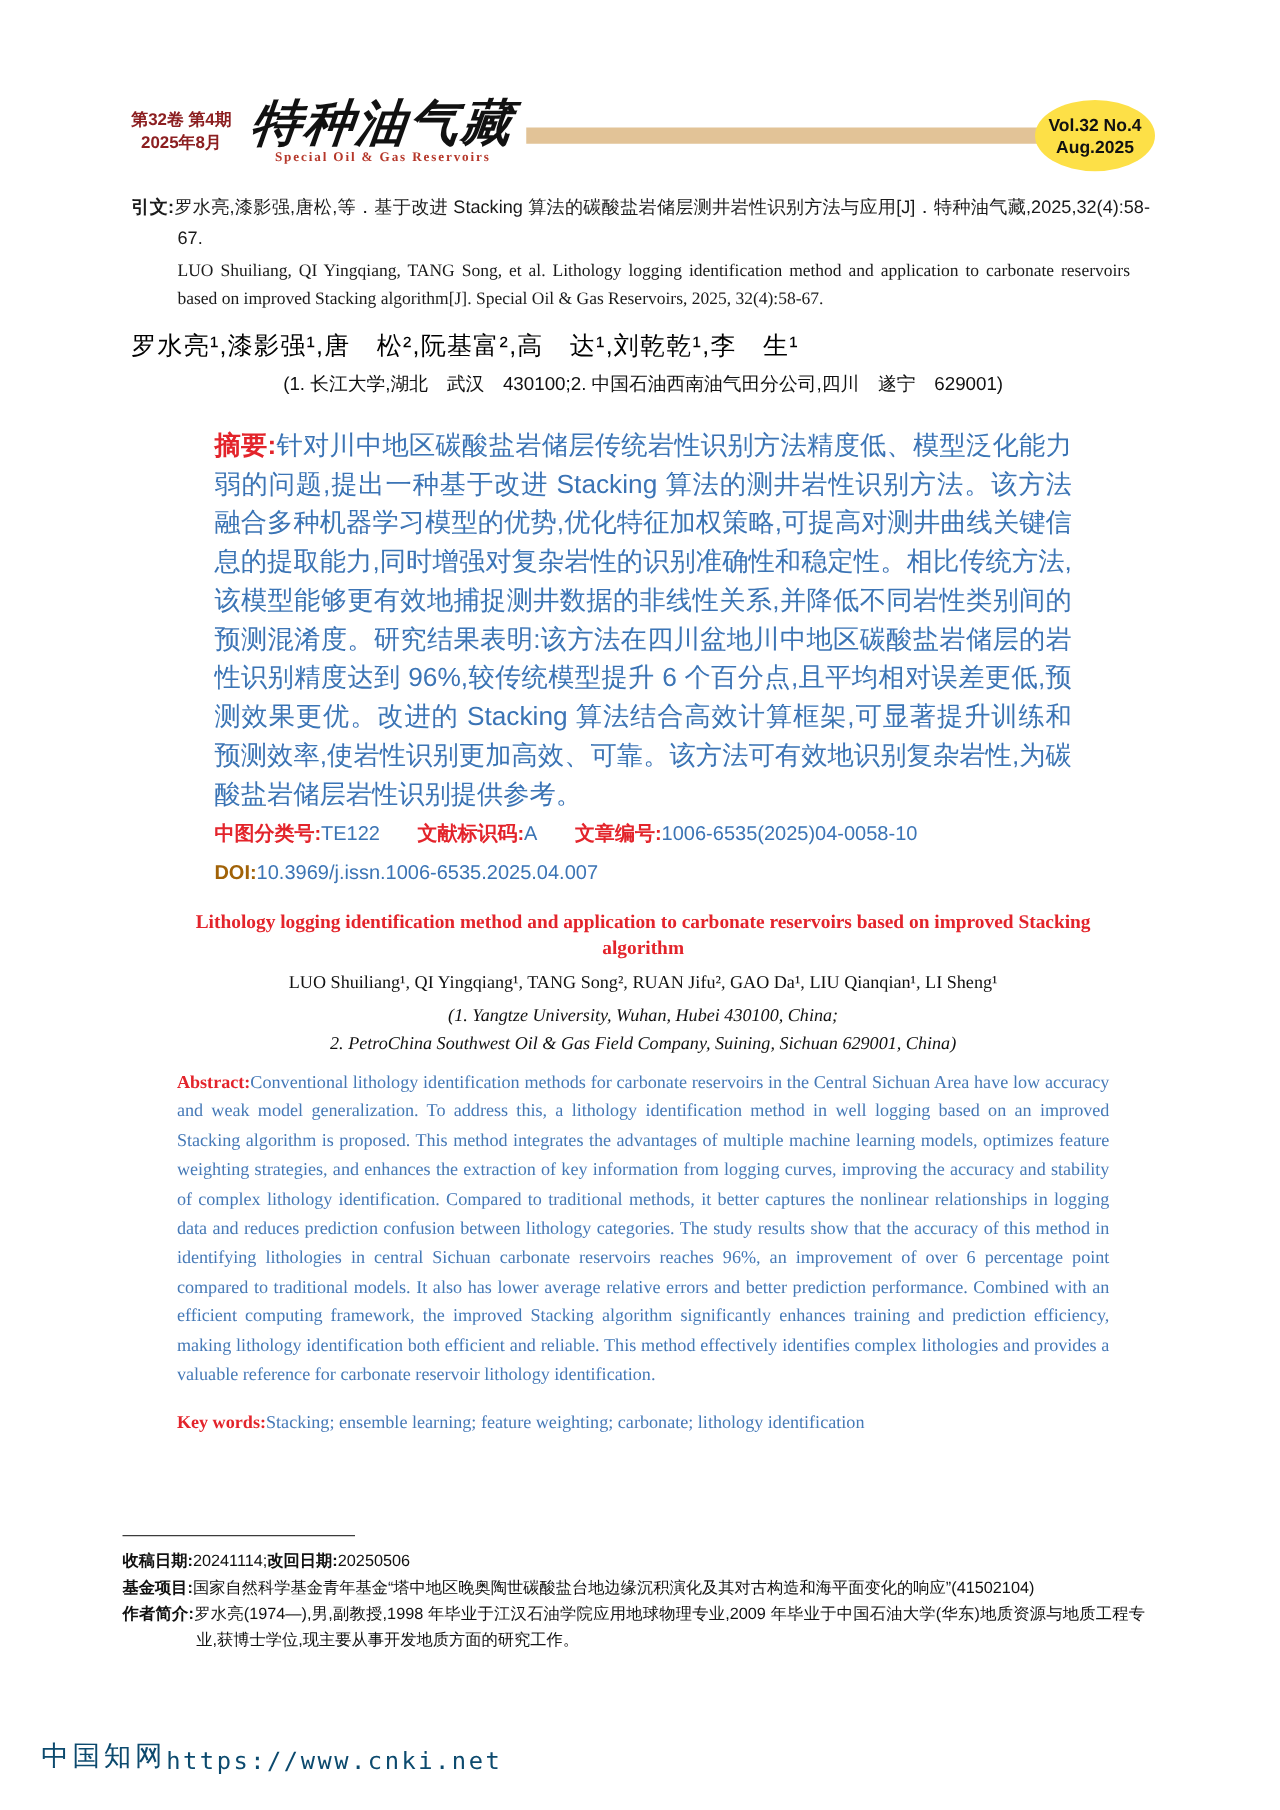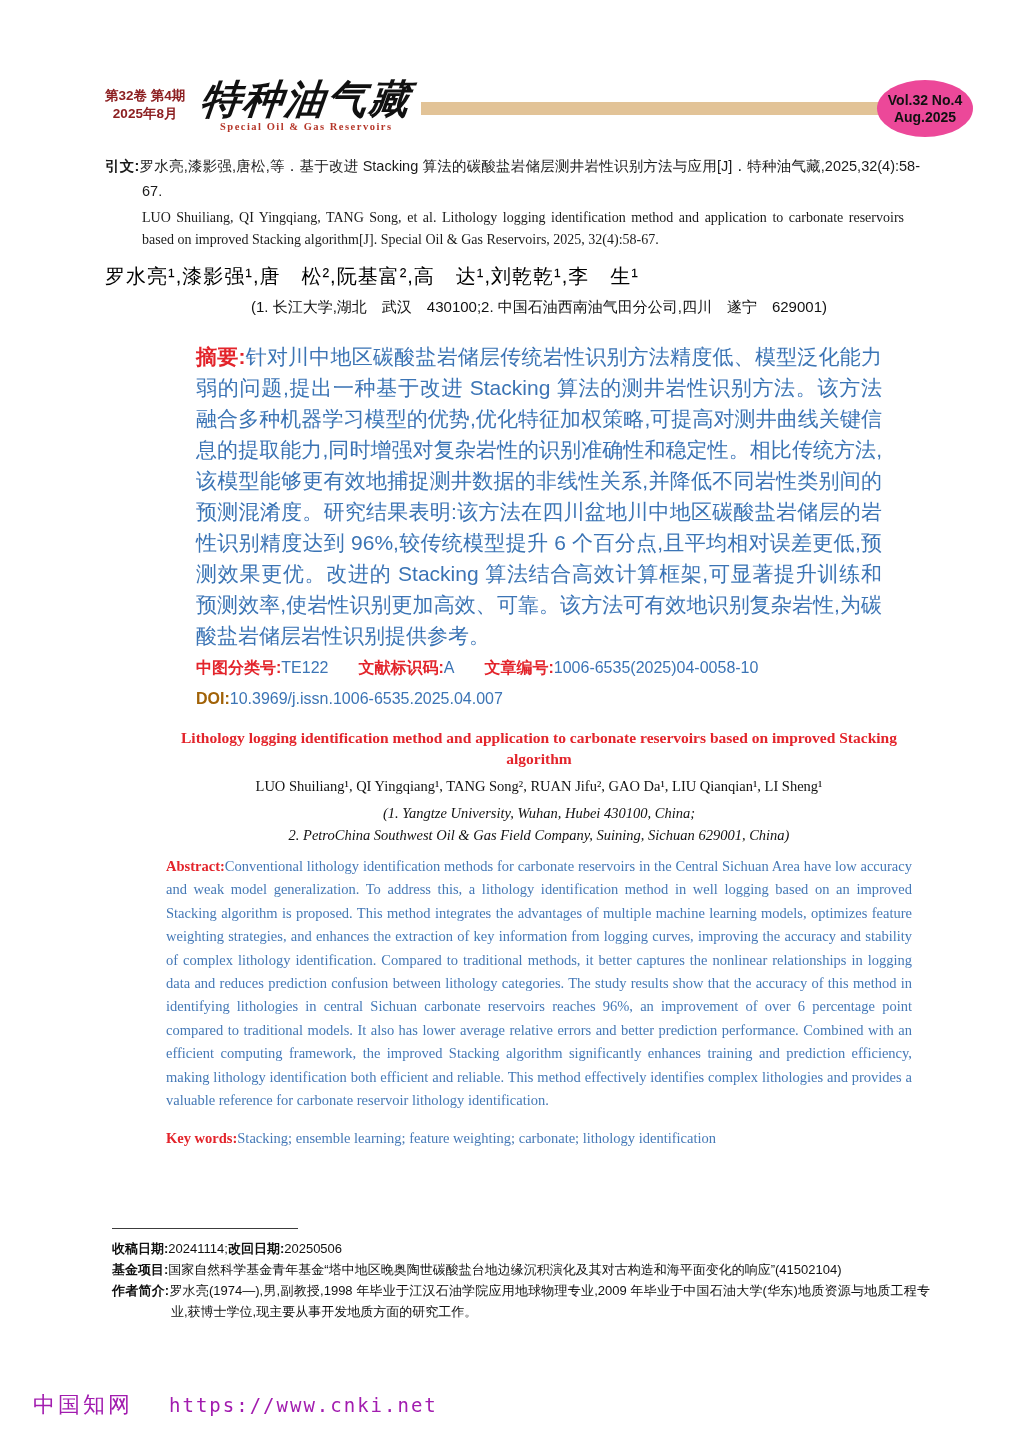--- a/index.html
+++ b/index.html
@@ -1,28 +1,28 @@
 <!DOCTYPE html>
 <html><head>
 <meta charset="utf-8">
 <style>
   html,body{margin:0;padding:0;background:#ffffff;}
   .page{position:relative;width:1024px;height:1448px;background:#ffffff;overflow:hidden;
         font-family:"Liberation Sans",sans-serif;color:#1a1a1a;box-sizing:border-box;
-        padding:78px 51px 0 105px;}
+        padding:78px 100px 0 105px;}
   
   .jheader{display:flex;align-items:flex-start;height:64px;}
   .vol-cn{color:#8c1f21;font-weight:bold;font-size:13.5px;line-height:18px;text-align:center;margin-top:9px;white-space:nowrap;}
   .logo{margin-left:16px;text-align:center;flex:0 0 auto;}
   .logo-cn{font-family:"DejaVu Serif",serif;font-style:italic;font-weight:bold;font-size:40px;
            line-height:42px;transform:skewX(-6deg);letter-spacing:2px;color:#111;}
   .logo-en{color:#b5372a;font-weight:bold;font-size:10.5px;letter-spacing:1.5px;margin-top:1px;
            font-family:"Liberation Serif",serif;white-space:nowrap;}
   .hbar{flex:1 1 auto;height:13px;background:#e2c397;margin-top:24px;margin-left:10px;}
-  .oval{flex:0 0 auto;width:96px;height:57px;background:#ec4899;border-radius:50%;margin-left:-4px;margin-top:2px;
+  .oval{flex:0 0 auto;width:96px;height:57px;background:#fde047;border-radius:50%;margin-left:-4px;margin-top:2px;
         display:flex;flex-direction:column;justify-content:center;align-items:center;
         font-weight:bold;font-size:14px;line-height:17px;color:#111;}
   
   .citation{margin-top:12px;width:815px;}
   .cite-cn{font-size:14.5px;line-height:25px;padding-left:37px;text-indent:-37px;text-align:justify;margin:0;}
   .cite-label{font-weight:bold;}
   .cite-en{font-family:"Liberation Serif",serif;font-size:14px;line-height:22px;margin:3px 16px 0 37px;text-align:justify;}
   
   .title-cn{margin-top:16px;text-align:center;color:#1c5ea9;font-weight:bold;font-size:33px;
             line-height:50px;letter-spacing:3px;}
@@ -38,27 +38,27 @@
   .doi-line{color:#3b74b5;}
   
   .en-block{width:746px;margin:14px auto 0 auto;font-family:"Liberation Serif",serif;}
   .en-title{color:#e3242b;font-weight:bold;font-size:15.5px;line-height:21px;text-align:center;margin:0;}
   .en-authors{text-align:center;font-size:14.5px;margin-top:9px;color:#111;}
   .en-affil{text-align:center;font-style:italic;font-size:14.5px;line-height:22px;color:#111;}
   .en-affil1{margin-top:7px;}
   .en-abstract{margin-top:9px;text-align:justify;font-size:14.5px;line-height:23.4px;color:#4579b7;}
   .en-keywords{margin-top:1px;font-size:14.5px;line-height:23.4px;color:#4579b7;}
   
-  .footnotes{position:absolute;left:112px;top:1228px;width:818px;font-size:13px;line-height:21px;color:#111;}
+  .footnotes{position:absolute;left:98px;top:1228px;width:818px;font-size:13px;line-height:21px;color:#111;}
   .fn-rule{width:186px;border-top:1.5px solid #3c3c3c;margin-bottom:9px;}
   .fn-line{margin:0;}
   .fn-label{font-weight:bold;}
   .fn-hang{padding-left:59px;text-indent:-59px;text-align:justify;}
   
-  .watermark{position:absolute;left:33px;top:1390px;display:flex;align-items:center;gap:36px;color:#a21caf;}
+  .watermark{position:absolute;left:33px;top:1390px;display:flex;align-items:flex-end;color:#0c4a6e;}
   .wm-cn{font-size:22px;letter-spacing:3px;}
   .wm-url{font-family:"DejaVu Sans Mono",monospace;font-size:19px;letter-spacing:2px;}
 </style>
 </head>
 <body>
 
 <div class="page">
 
   <div class="jheader">
     <div class="vol-cn">

